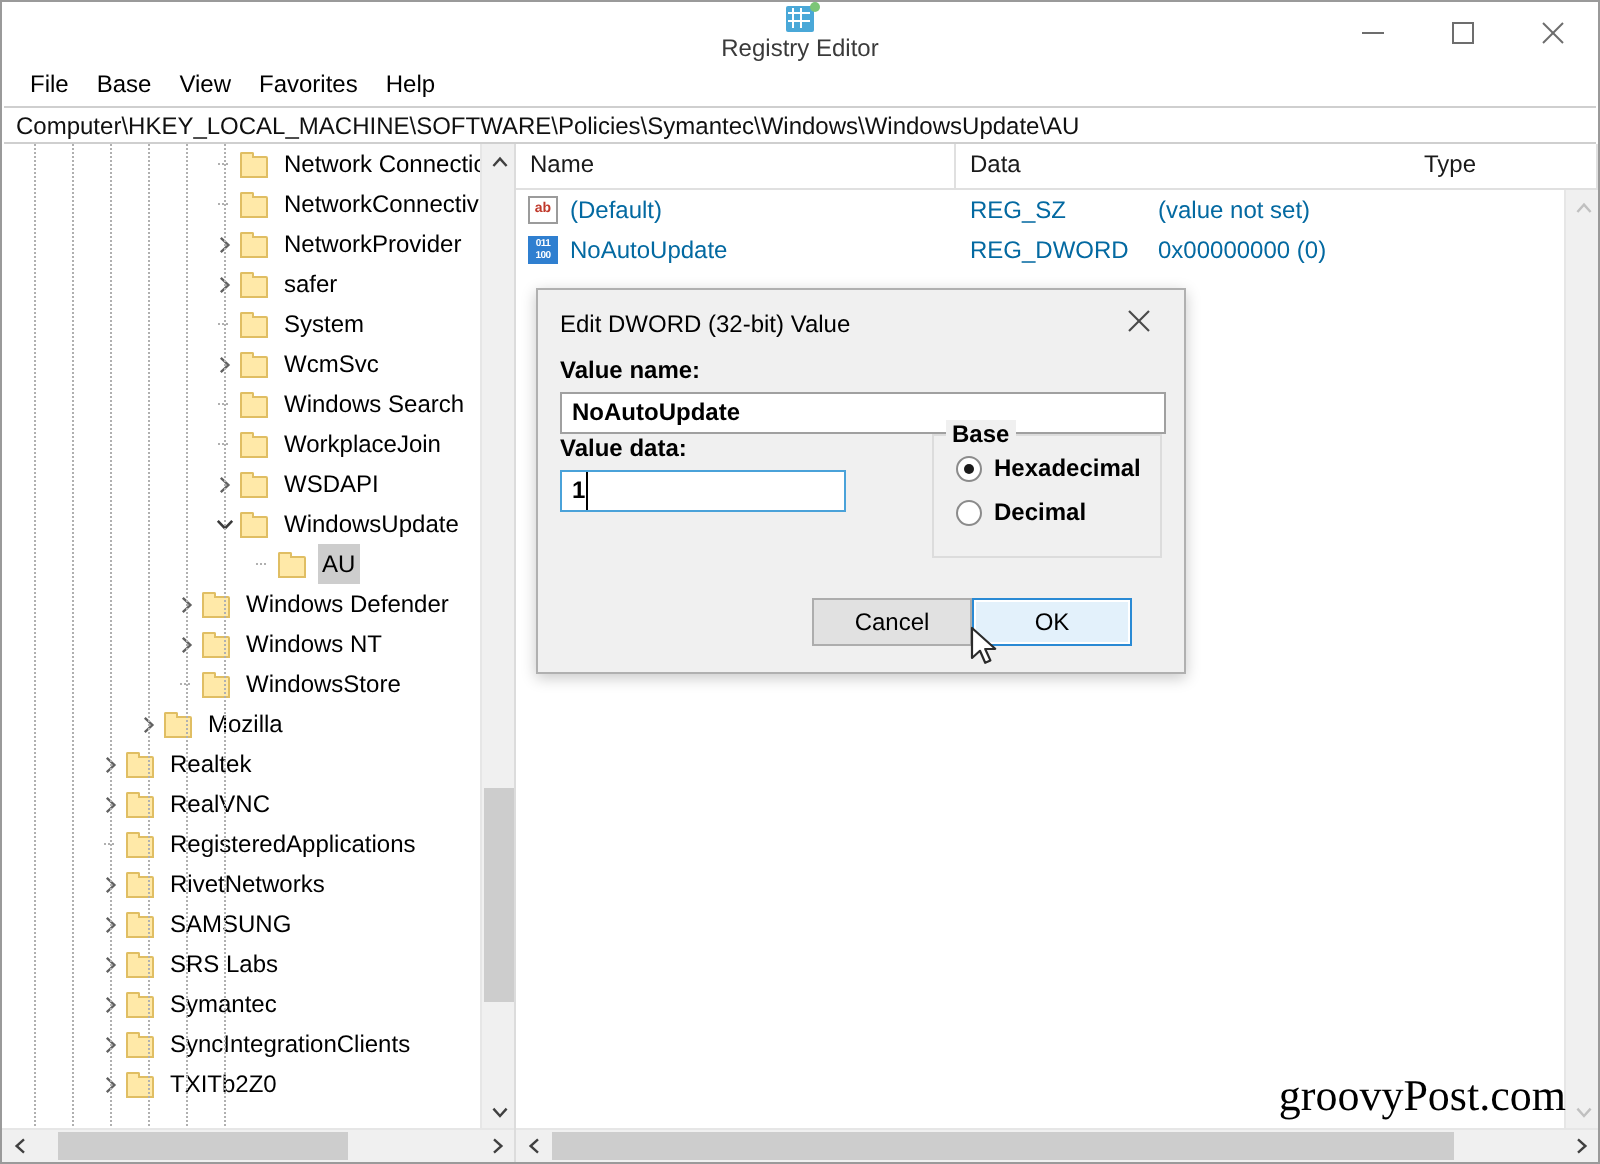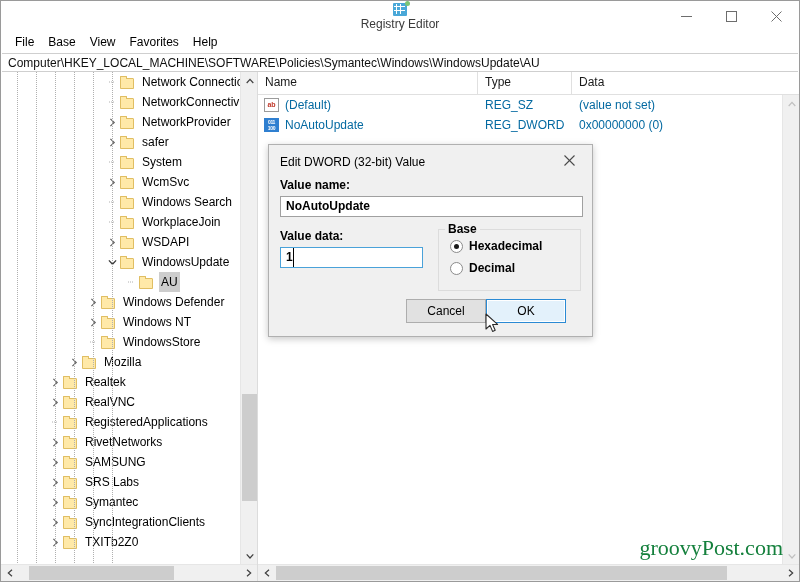--- a/index.html
+++ b/index.html
@@ -405,21 +405,22 @@
     font-size: 12px;
     color: #000000;
     line-height: 19px;
     padding-left: 5px;
     overflow: hidden;
     white-space: nowrap;
   }
   .input-name { width: 303px; }
   .row2 {
     display: flex;
-    margin-top: 12px;
+    margin-top: 0;
+    gap: 28px;
   }
   .col-valuedata { width: 146px; }
   .input-data {
     width: 143px;
     border: 1px solid #4aa2d9;
   }
   .caret-text {
     display: inline-block;
     border-right: 1px solid #000;
     padding-right: 0px;
@@ -506,21 +507,21 @@
     pointer-events: none;
   }
 
   
   .watermark {
     position: absolute;
     right: 16px;
     bottom: 20px;
     font-family: "Liberation Serif", serif;
     font-size: 22px;
-    color: #15803d;
+    color: #000000;
     z-index: 40;
     white-space: nowrap;
   }
 </style>
 </head>
 <body>
 
 <div class="window">
 
   <div class="titlebar">
@@ -912,22 +913,22 @@
           <svg width="6" height="8" viewBox="0 0 6 8">
               <polyline points="1,0.7 4.7,4 1,7.3" fill="none" stroke="#404040" stroke-width="1.2"></polyline>
             </svg>
         </div>
       </div>
     </div>
 
     <div class="list-pane">
       <div class="list-header">
         <div class="lh-cell lh-name">Name</div>
+        <div class="lh-cell lh-data">Data</div>
         <div class="lh-cell lh-type">Type</div>
-        <div class="lh-cell lh-data">Data</div>
       </div>
       <div class="list-rows">
         <div id="list-rows-content">
             <div class="list-row">
               <div class="lr-name">
                 <span class="icon-sz">ab</span>
                 <span class="lr-text">(Default)</span>
               </div>
               <div class="lr-type lr-text">REG_SZ</div>
               <div class="lr-data lr-text">(value not set)</div>

